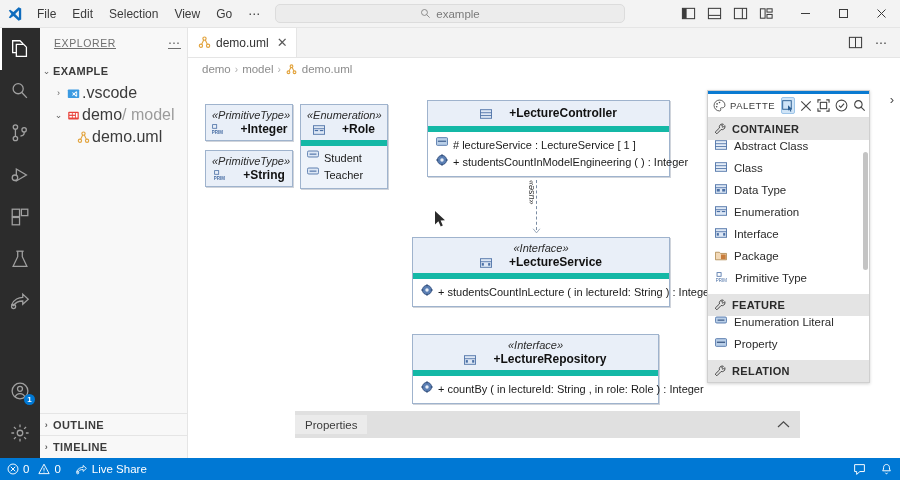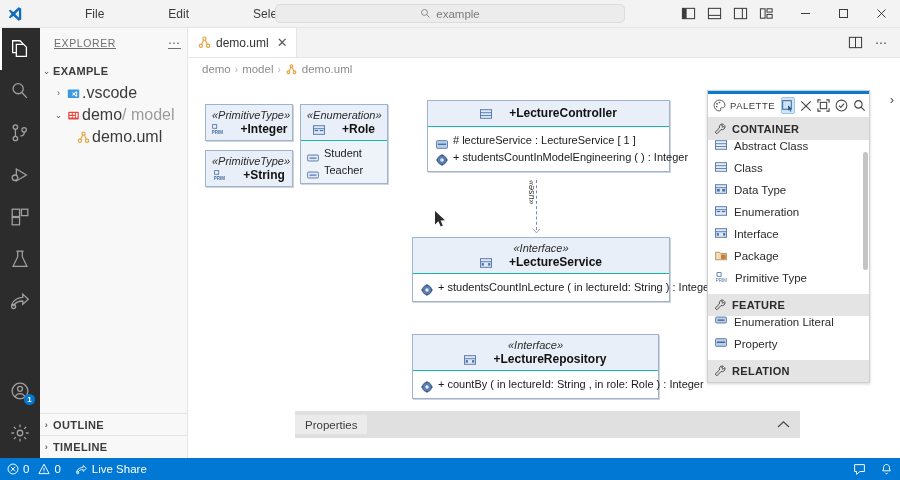--- a/index.html
+++ b/index.html
@@ -14,21 +14,21 @@
   .app { position:relative; width:900px; height:480px; display:flex; flex-direction:column; }
 
   
   .titlebar {
     height:28px; background:#f3f3f3; border-bottom:1px solid #e5e5e5;
     display:flex; align-items:center; flex:0 0 28px; position:relative;
   }
   .vs-logo { width:30px; display:flex; align-items:center; justify-content:center; }
   .menu { display:flex; align-items:center; gap:2px; }
   .menu-item {
-    padding:2px 7px; font-size:12px; color:#3b3b3b; border-radius:3px; line-height:18px;margin-left:48px;
+    padding:2px 7px; font-size:12px; color:#3b3b3b; border-radius:3px; line-height:18px;
   }
   .navbtns { display:flex; align-items:center; gap:10px; margin-left:14px; color:#a8a8a8; }
   .navbtn { font-size:15px; line-height:14px; }
   .cmdcenter {
     position:absolute; left:50%; transform:translateX(-50%);
     width:350px; height:19px; background:#ececec; border:1px solid #dcdcdc;
     border-radius:5px; display:flex; align-items:center; justify-content:center;
     gap:5px; color:#7a7a7a; font-size:11.5px;
   }
   .titleright { margin-left:auto; display:flex; align-items:center; }
@@ -104,32 +104,32 @@
 
   
   .canvasWrap { flex:1; position:relative; background:#ffffff; overflow:hidden; }
 
   
   .node {
     position:absolute; background:#1d4ed8; border:1px solid #9fb3cd;
     box-shadow:1px 1px 0 rgba(150,160,175,.45);
   }
   .node-head {
-    background:#e9eff8; padding:3px 6px; text-align:center; border-bottom:1px solid #14b8a6;
+    background:#e9eff8; padding:3px 6px; text-align:center; border-bottom:6px solid #14b8a6;
   }
   .node-head.noborder { border-bottom:none; }
   .stereo { font-style:italic; font-size:11px; color:#2b2b2b; display:block; line-height:14px; }
   .nname {
     font-weight:bold; font-size:12px; color:#111; display:flex; align-items:center;
     justify-content:center; gap:17px; line-height:15px;
   }
   .node-body { padding:4px 6px; background:#ffffff; }
   .node-body.shaded { background:#eef3fa; }
   .mrow {
-    display:flex; align-items:flex-end; gap:5px; font-size:11px; color:#1a1a1a;
+    display:flex; align-items:flex-start; gap:5px; font-size:11px; color:#1a1a1a;
     line-height:17px; white-space:nowrap;
   }
 
   
   .umlico { flex:0 0 auto; display:inline-flex; vertical-align:middle; }
 
   
   .edge { position:absolute; border-left:1px dashed #7a8ca3; }
   .arrowhead {
     position:absolute; width:9px; height:6px;

